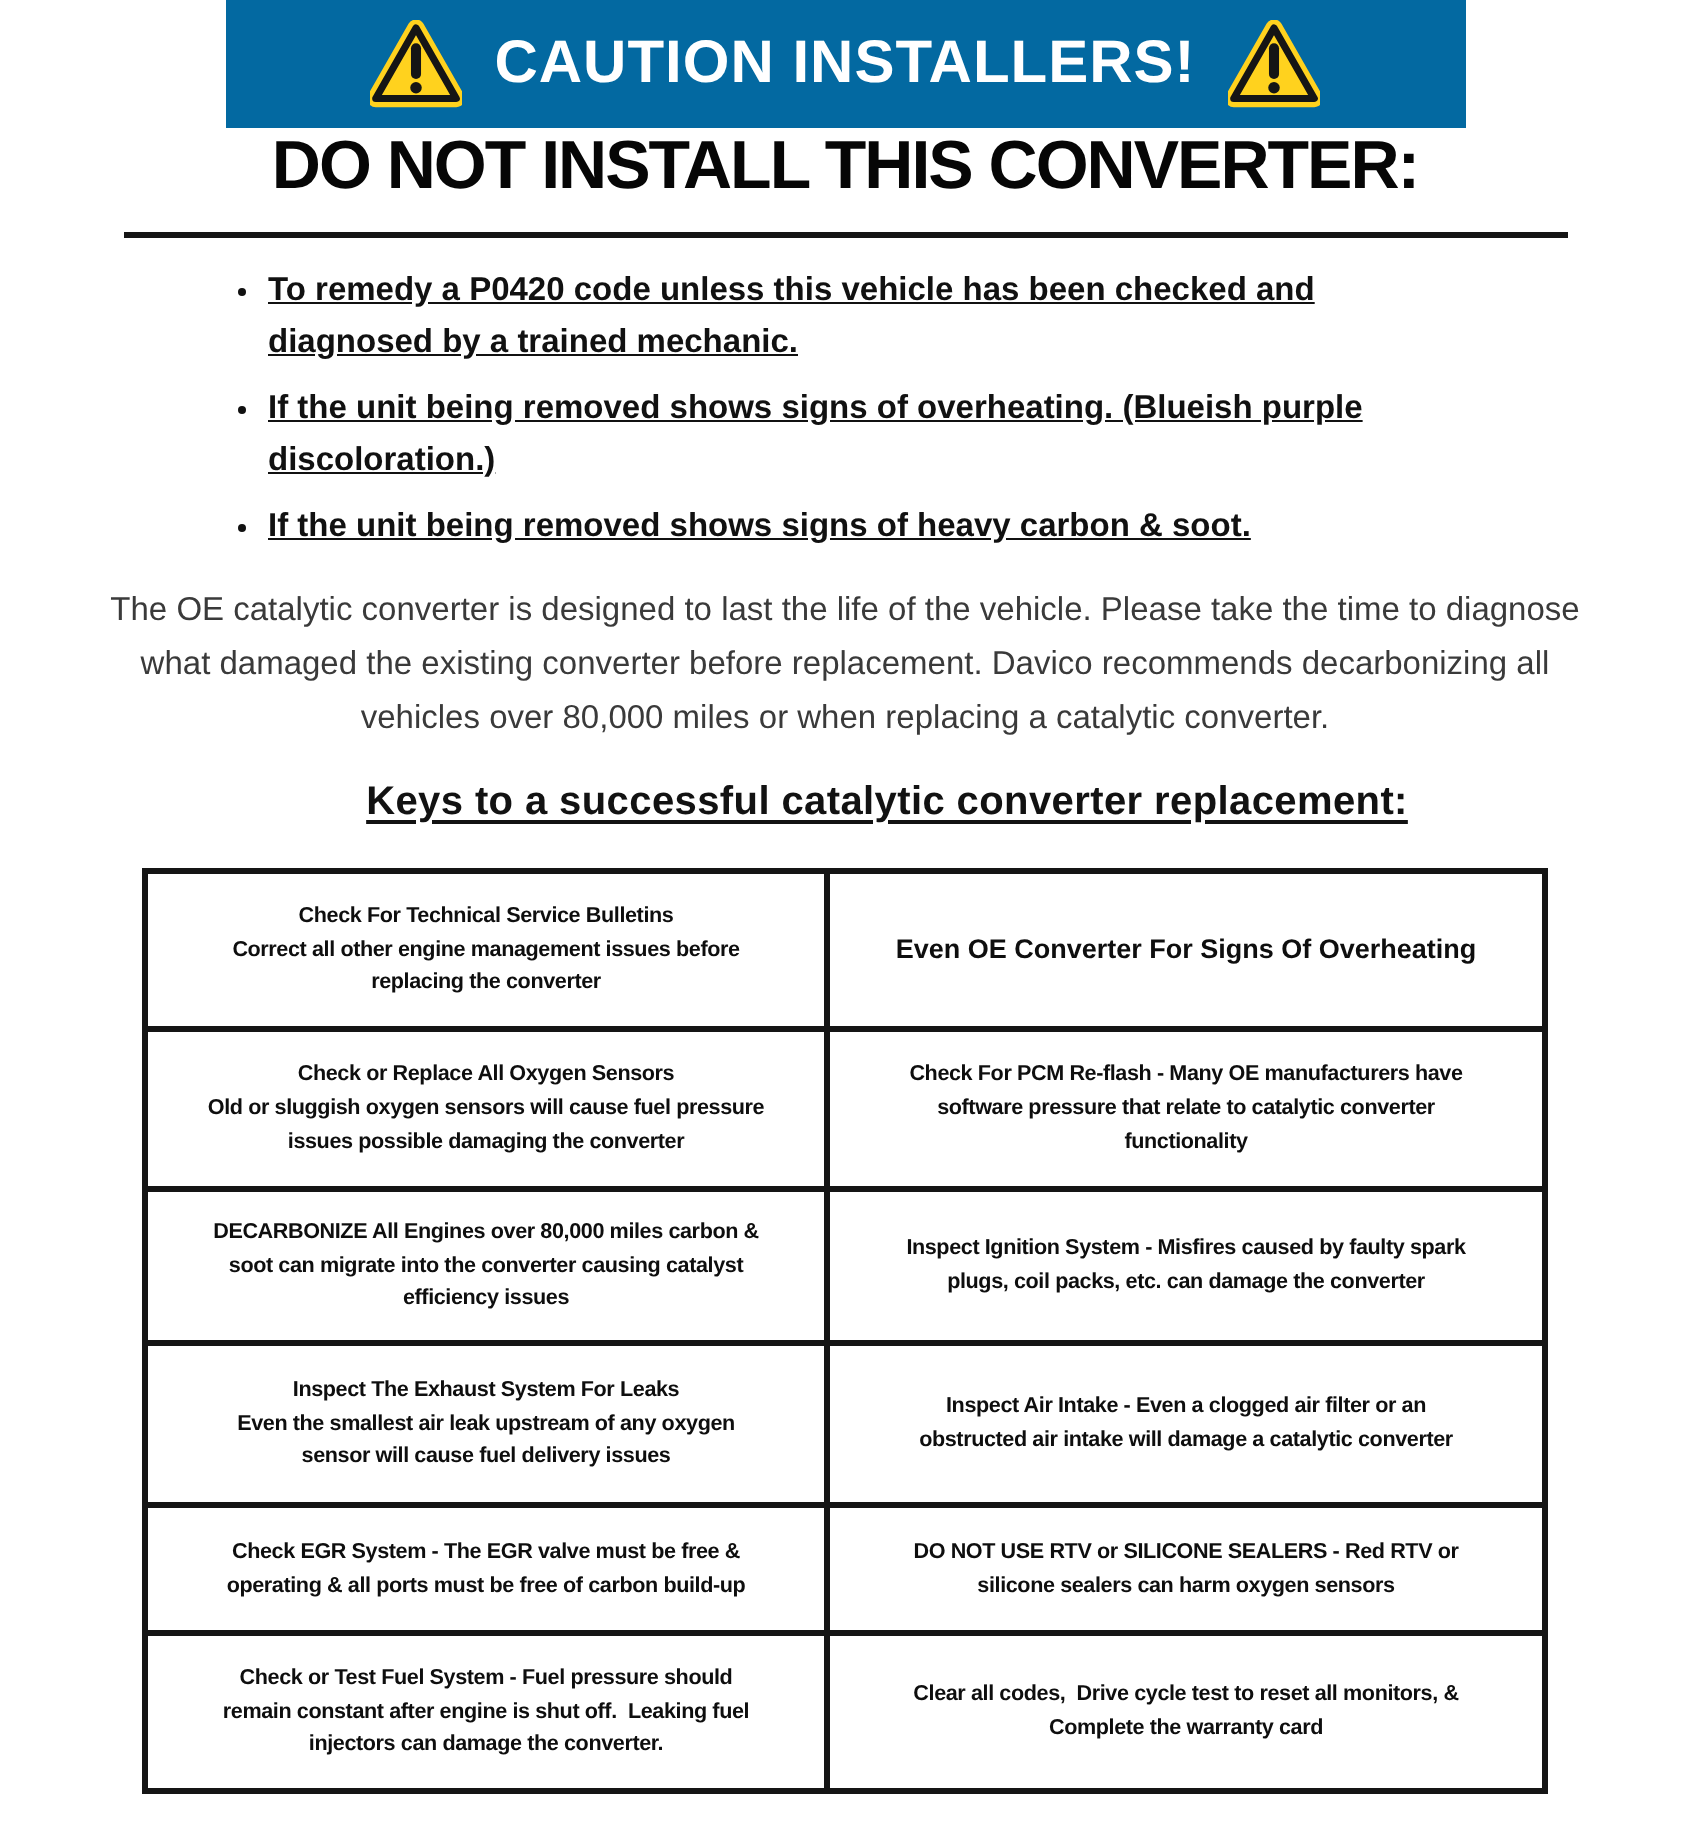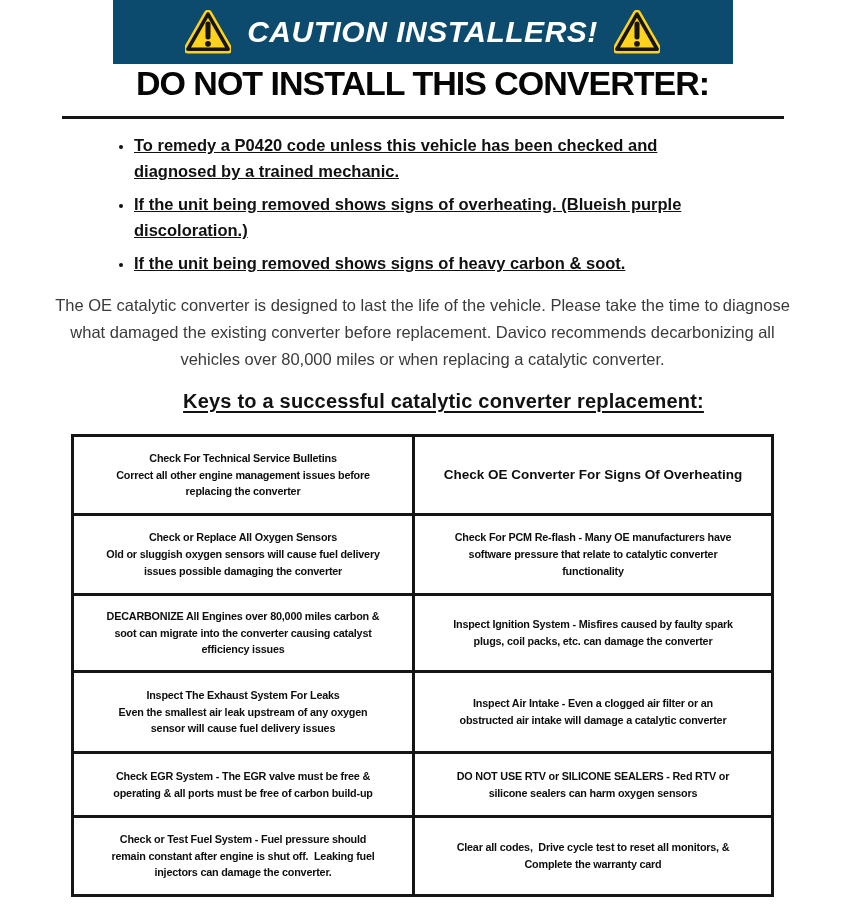--- a/index.html
+++ b/index.html
@@ -13,26 +13,25 @@
     font-family: "Liberation Sans", sans-serif;
     color: #0b0b0b;
     overflow: hidden;
   }
 
   
   .banner {
     width: 620px;
     height: 64px;
     margin: 0 auto;
-    background: #0c4a6e;
+    background: #0369a1;
     display: flex;
     align-items: center;
     justify-content: center;
     gap: 16px;
-    font-style: italic;
   }
   .banner-text {
     color: #ffffff;
     font-size: 30px;
     font-weight: bold;
     letter-spacing: 0.5px;
     white-space: nowrap;
   }
   .tri {
     display: inline-flex;
@@ -175,25 +174,25 @@
 <table class="tips-table">
   <colgroup>
       <col class="c1">
       <col class="c2">
     </colgroup>
   <tbody>
     <tr>
       <td>Check For Technical Service Bulletins
 Correct all other engine management issues before
 replacing the converter</td>
-      <td class="big">Check OE Converter For Signs Of Overheating</td>
+      <td class="big">Even OE Converter For Signs Of Overheating</td>
     </tr>
     <tr>
       <td>Check or Replace All Oxygen Sensors
-Old or sluggish oxygen sensors will cause fuel delivery
+Old or sluggish oxygen sensors will cause fuel pressure
 issues possible damaging the converter</td>
       <td>Check For PCM Re-flash - Many OE manufacturers have
 software pressure that relate to catalytic converter
 functionality</td>
     </tr>
     <tr>
       <td>DECARBONIZE All Engines over 80,000 miles carbon &amp;
 soot can migrate into the converter causing catalyst
 efficiency issues</td>
       <td>Inspect Ignition System - Misfires caused by faulty spark

